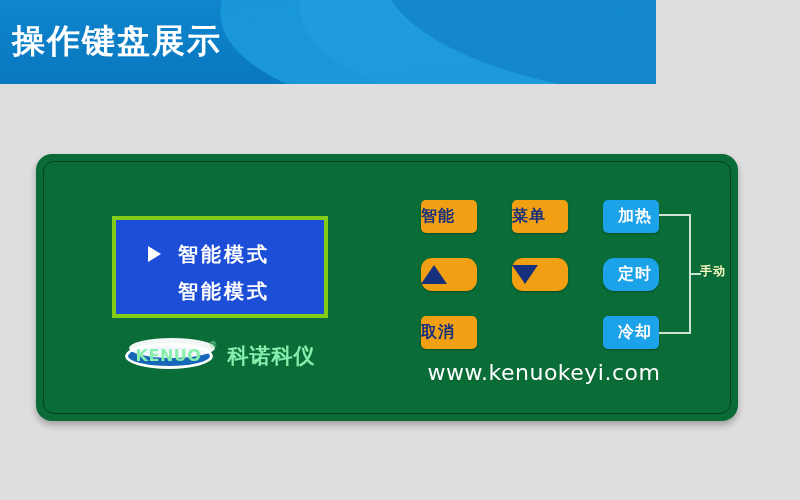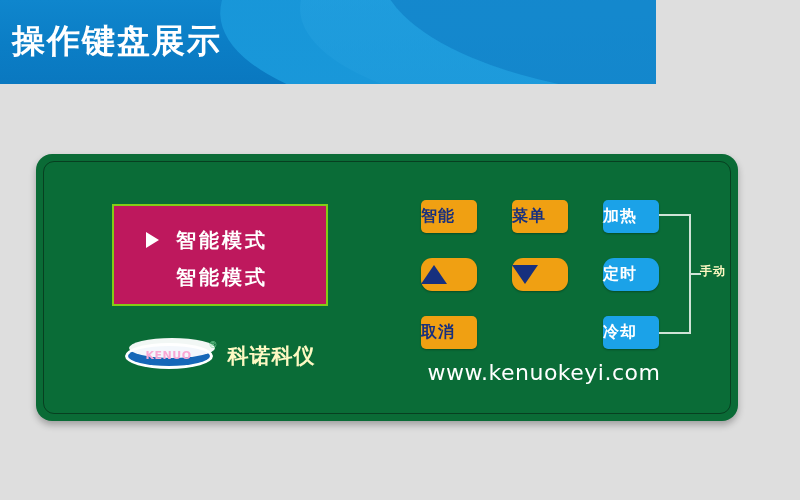--- a/index.html
+++ b/index.html
@@ -98,25 +98,25 @@
     bottom: 7px;
     border-radius: 11px;
     border: 1px solid #073f20;
     background: #0a6c37;
   }
 
   
   .lcd {
     position: absolute;
     left: 68px;
-    top: 42px;
+    top: 54px;
     width: 216px;
     height: 102px;
-    background: #be185d;
-    border: 2px solid #84cc16;
+    background: #1d4ed8;
+    border: 4px solid #84cc16;
     box-sizing: border-box;
   }
   .lcd-line {
     position: absolute;
     left: 0;
     width: 216px;
     text-align: center;
     color: #ffffff;
     font-size: 20px;
     font-weight: bold;
@@ -181,37 +181,37 @@
     opacity: 0.95;
   }
   .logo-text {
     position: absolute;
     left: 0;
     top: 0;
     width: 88px;
     height: 28px;
     line-height: 28px;
     text-align: center;
-    font-size: 11px;
-    font-weight: bold;
-    color: #f9a8d4;
+    font-size: 16px;
+    font-weight: bold;
+    color: #86efac;
     letter-spacing: 0.5px;
     font-family: "DejaVu Sans", "Liberation Sans", sans-serif;
   }
   .logo-reg {
     position: absolute;
     left: 84px;
     top: -2px;
     font-size: 9px;
     color: #7fd89f;
   }
   .logo-cn {
     font-size: 21px;
     font-weight: bold;
-    color: #fef9c3;
+    color: #86efac;
     letter-spacing: 1px;
     white-space: nowrap;
   }
   .hotline {
     position: absolute;
     left: 62px;
     top: 213px;
     width: 228px;
     text-align: center;
     color: #e9f3ec;
@@ -239,21 +239,21 @@
     background: #f0a012;
     color: #17307e;
   }
   .btn-blue {
     background: #1ba2e8;
     color: #ffffff;
   }
 
   .c1 { left: 377px; }
   .c2 { left: 468px; }
-  .c3 { left: 559px; }
+  .c3 { left: 559px; padding-left: 15px; }
   .r1 { top: 38px; }
   .r2 { top: 96px; border-radius: 11px; }
   .r3 { top: 154px; }
 
   .tri-up {
     width: 0; height: 0;
     border-left: 13px solid transparent;
     border-right: 13px solid transparent;
     border-bottom: 19px solid #17307e;
   }

